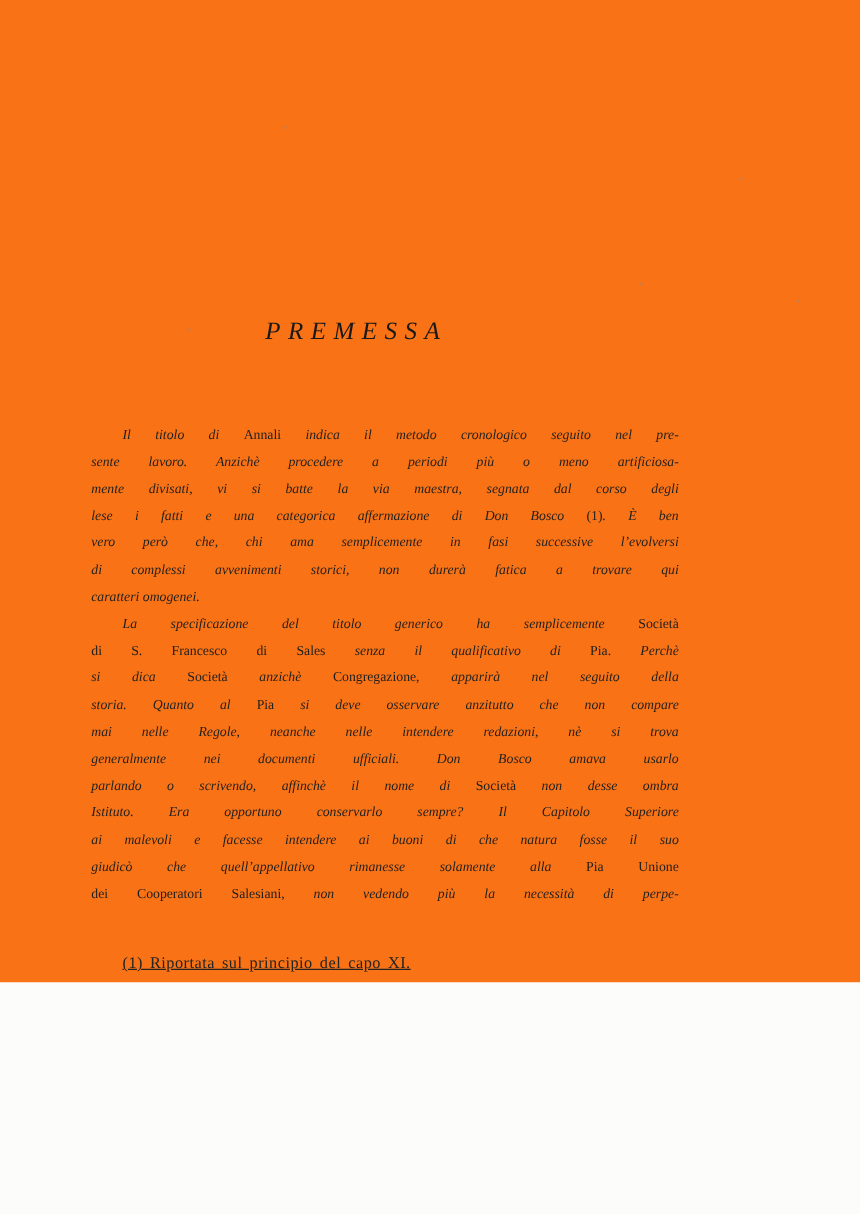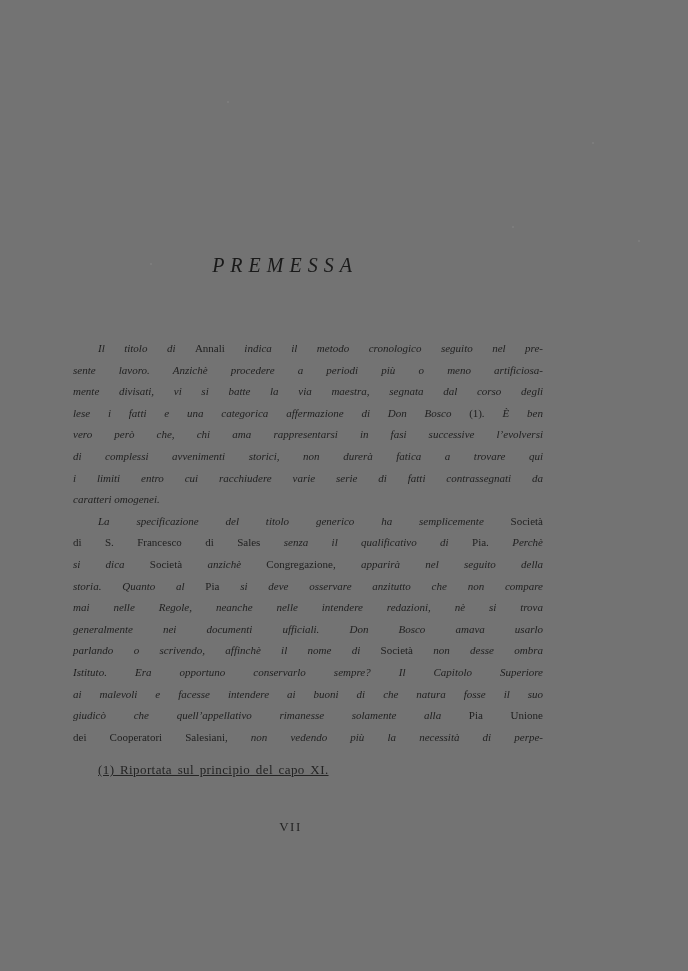--- a/index.html
+++ b/index.html
@@ -3,22 +3,22 @@
 <meta charset="utf-8">
 <style>
   html, body {
     margin: 0;
     padding: 0;
     background: #fcfcfb;
   }
   .page {
     position: relative;
     width: 688px;
-    height: 971px;
-    background: #737373;
+    height: 786px;
+    background: #f97316;
     overflow: hidden;
     font-family: "Liberation Serif", "DejaVu Serif", serif;
     color: #1e1e1e;
   }
   .title {
     position: absolute;
     top: 254px;
     left: 73px;
     width: 470px;
     padding-right: 46px;
@@ -95,23 +95,22 @@
 <body>
 
 <div class="page">
   <div class="title">PREMESSA</div>
 
   <div class="body-text">
       <div class="line indent"><span class="it">Il titolo di </span><span class="rm">Annali</span><span class="it"> indica il metodo cronologico seguito nel pre-</span></div>
       <div class="line"><span class="it">sente lavoro. Anzichè procedere a periodi più o meno artificiosa-</span></div>
       <div class="line"><span class="it">mente divisati, vi si batte la via maestra, segnata dal corso degli</span></div>
       <div class="line"><span class="it">lese i fatti e una categorica affermazione di Don Bosco </span><span class="rm">(1)</span><span class="it">. È ben</span></div>
-      <div class="line"><span class="it">vero però che, chi ama rappresentarsi in fasi successive l’evolversi</span></div>
+      <div class="line"><span class="it">vero però che, chi ama semplicemente in fasi successive l’evolversi</span></div>
       <div class="line"><span class="it">di complessi avvenimenti storici, non durerà fatica a trovare qui</span></div>
-      <div class="line"><span class="it">i limiti entro cui racchiudere varie serie di fatti contrassegnati da</span></div>
       <div class="line ragged"><span class="it">caratteri omogenei.</span></div>
       <div class="line indent"><span class="it">La specificazione del titolo generico ha semplicemente </span><span class="rm">Società</span></div>
       <div class="line"><span class="rm">di S. Francesco di Sales</span><span class="it"> senza il qualificativo di </span><span class="rm">Pia.</span><span class="it"> Perchè</span></div>
       <div class="line"><span class="it">si dica </span><span class="rm">Società</span><span class="it"> anzichè </span><span class="rm">Congregazione,</span><span class="it"> apparirà nel seguito della</span></div>
       <div class="line"><span class="it">storia. Quanto al </span><span class="rm">Pia</span><span class="it"> si deve osservare anzitutto che non compare</span></div>
       <div class="line"><span class="it">mai nelle Regole, neanche nelle intendere redazioni, nè si trova</span></div>
       <div class="line"><span class="it">generalmente nei documenti ufficiali. Don Bosco amava usarlo</span></div>
       <div class="line"><span class="it">parlando o scrivendo, affinchè il nome di </span><span class="rm">Società</span><span class="it"> non desse ombra</span></div>
       <div class="line"><span class="it">Istituto. Era opportuno conservarlo sempre? Il Capitolo Superiore</span></div>
       <div class="line"><span class="it">ai malevoli e facesse intendere ai buoni di che natura fosse il suo</span></div>

